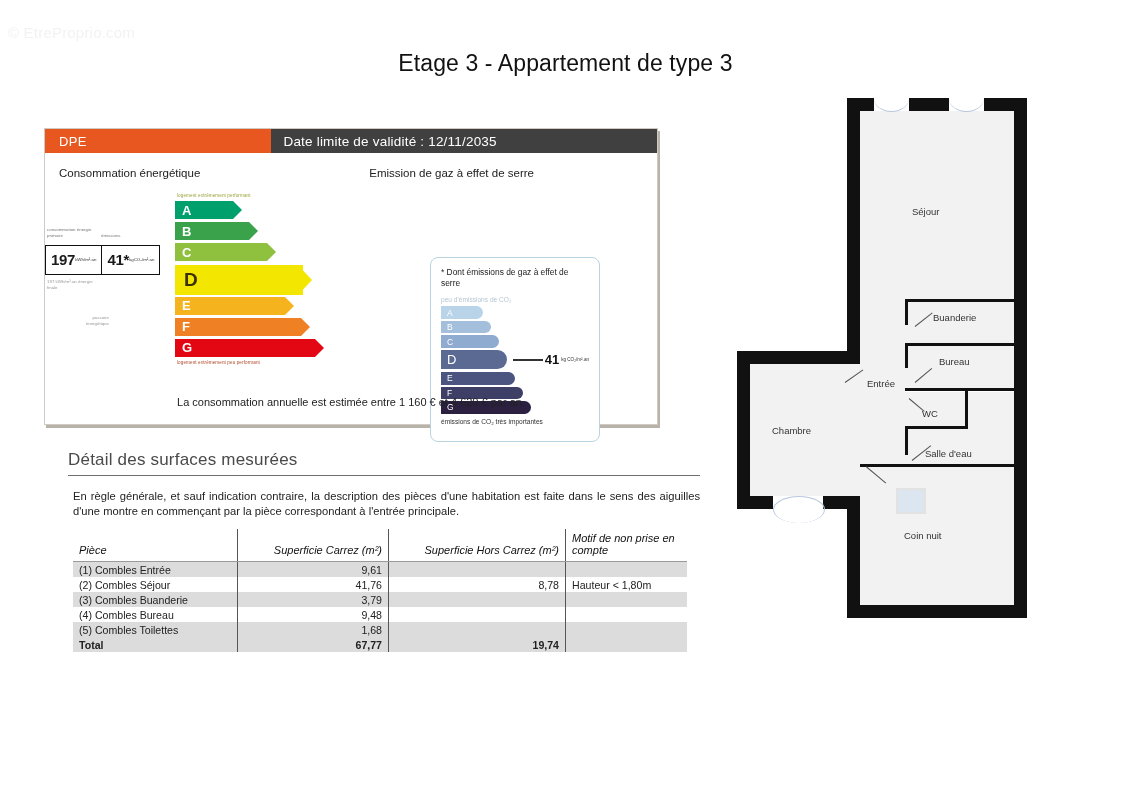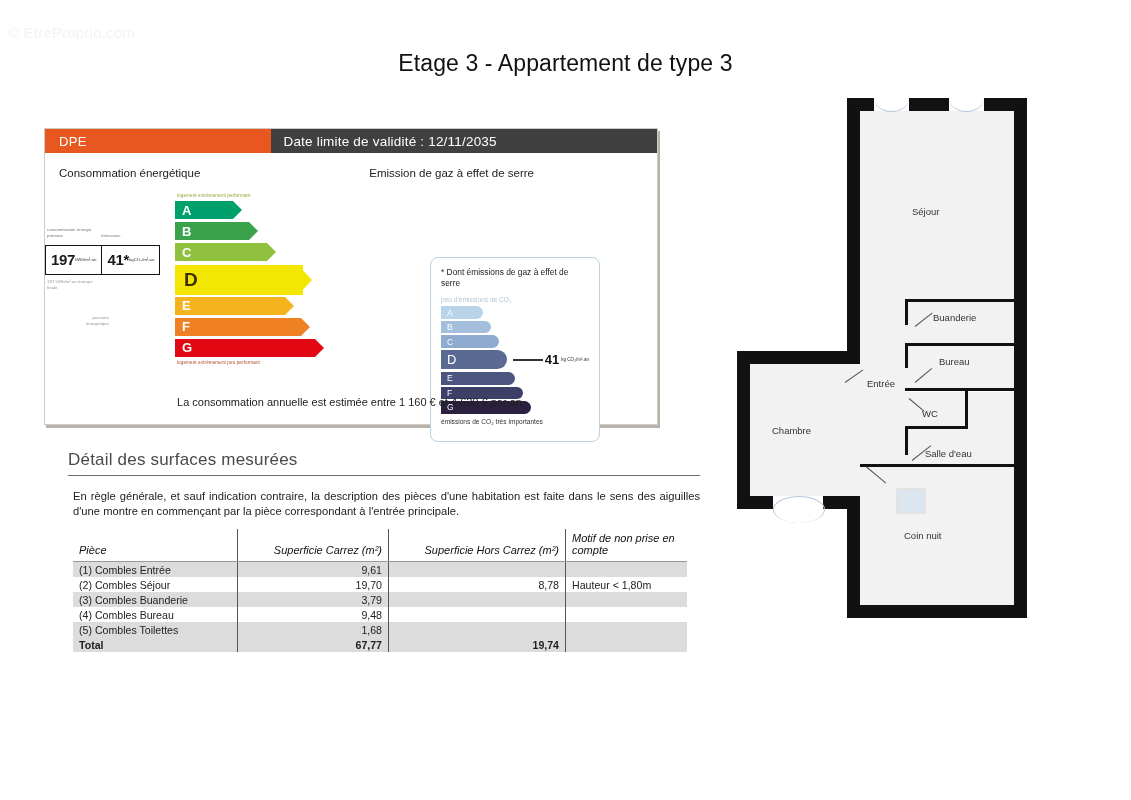--- a/index.html
+++ b/index.html
@@ -232,21 +232,21 @@
     </thead>
     <tbody>
       <tr>
         <td>(1) Combles Entrée</td>
         <td class="num cdiv">9,61</td>
         <td class="num cdiv"></td>
         <td class="cdiv"></td>
       </tr>
       <tr>
         <td>(2) Combles Séjour</td>
-        <td class="num cdiv">19,70</td>
+        <td class="num cdiv">41,76</td>
         <td class="num cdiv">8,78</td>
         <td class="cdiv">Hauteur &lt; 1,80m</td>
       </tr>
       <tr>
         <td>(3) Combles Buanderie</td>
         <td class="num cdiv">3,79</td>
         <td class="num cdiv"></td>
         <td class="cdiv"></td>
       </tr>
       <tr>

